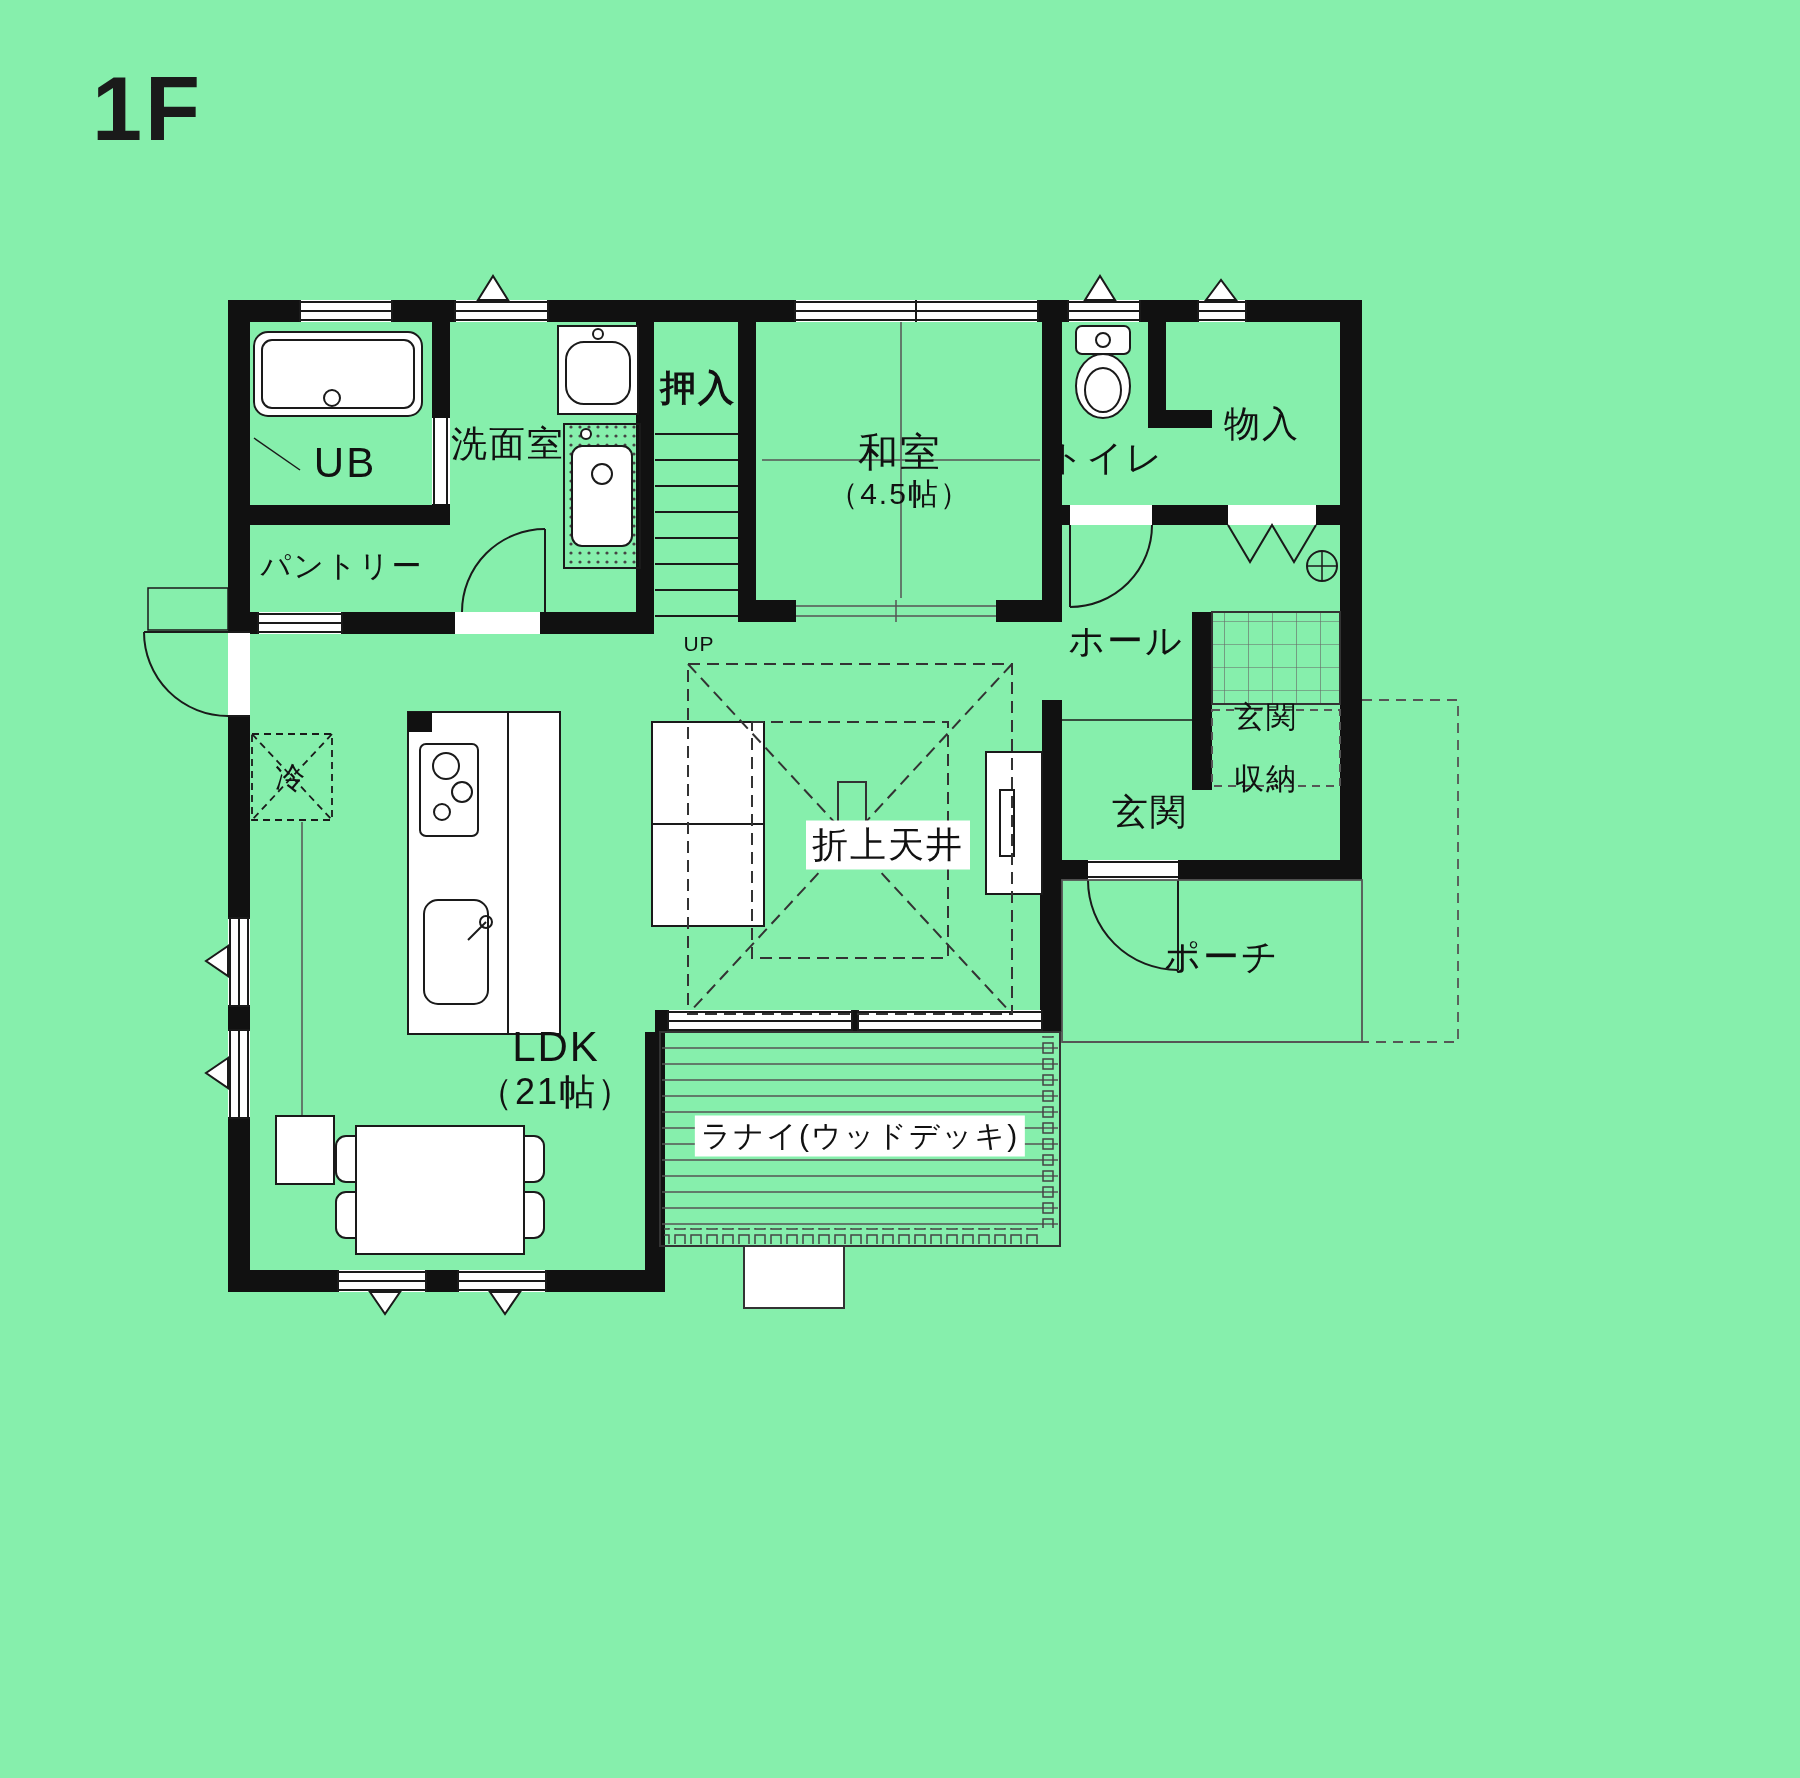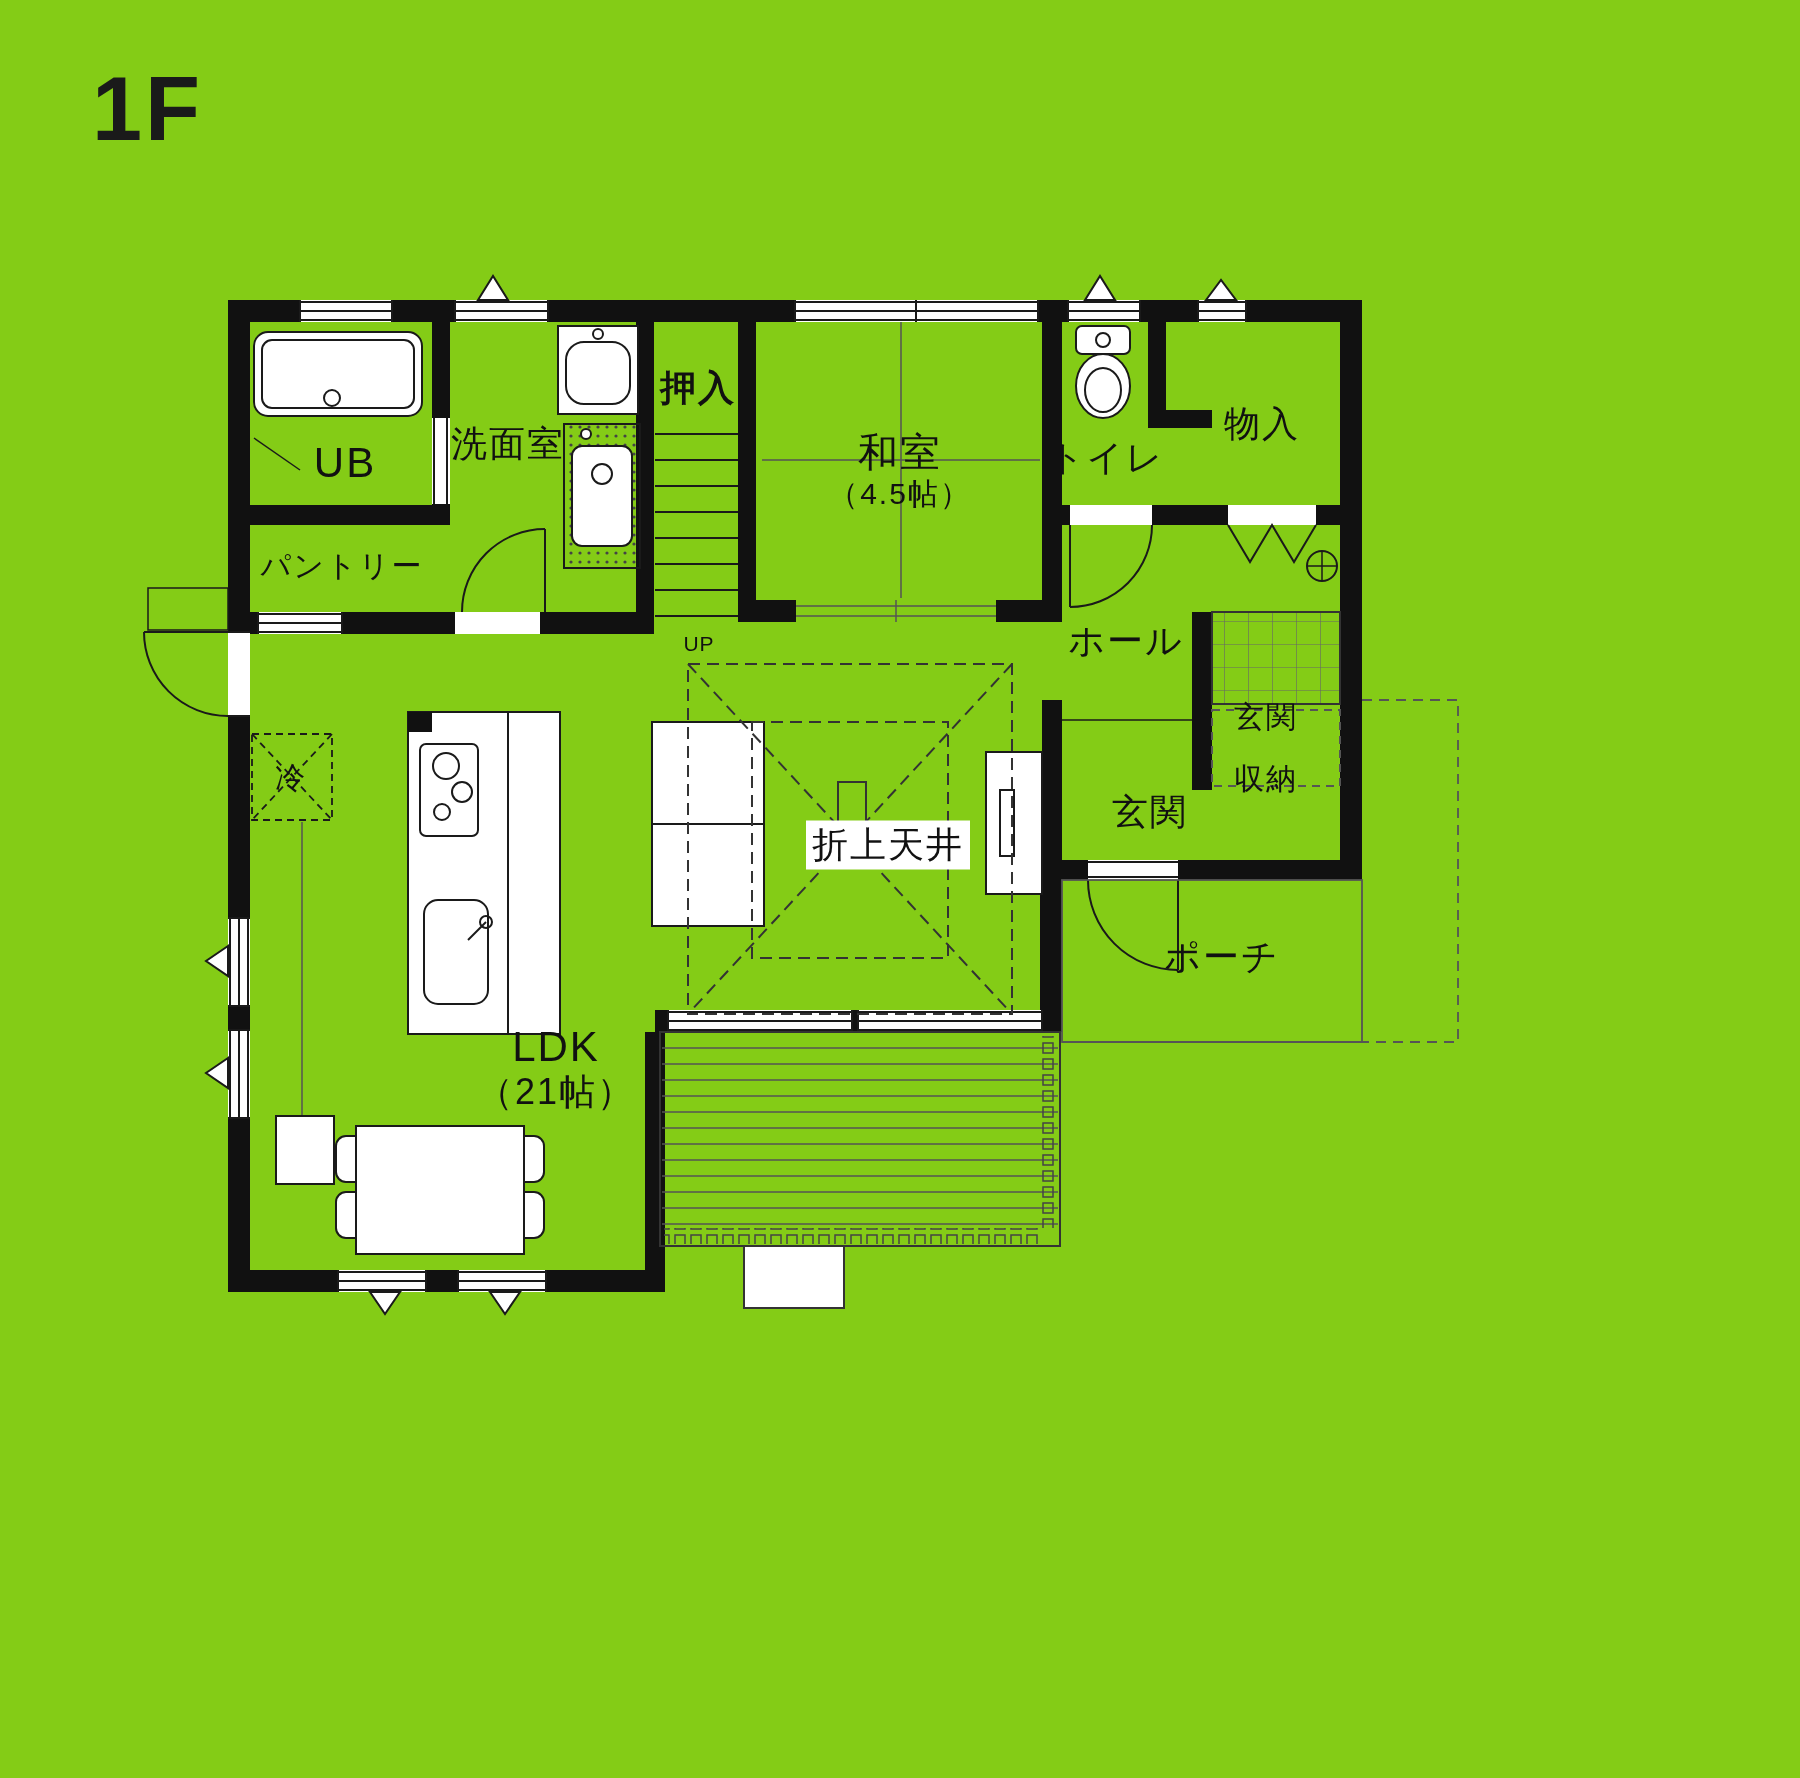--- a/index.html
+++ b/index.html
@@ -1,17 +1,17 @@
 <!DOCTYPE html>
 <html><head>
 <meta charset="utf-8">
 <style>
   html,body { margin:0; padding:0; background:#ffffff; }
   .canvas {
-    position:relative; width:1800px; height:1778px; background:#84cc16;
+    position:relative; width:1800px; height:1778px; background:#86efac;
     font-family:"Liberation Sans","DejaVu Sans",sans-serif; color:#111;
     overflow:hidden;
   }
   .floor-label {
     position:absolute; left:92px; top:58px;
     font-size:90px; font-weight:600; letter-spacing:3px; color:#1a1a1a;
   }
   .plan { position:absolute; left:0; top:0; width:1800px; height:1778px; }
   .lbl {
     position:absolute; transform:translate(-50%,-50%);
@@ -335,16 +335,17 @@
   <span class="lbl" style="left:1262px; top:424px;">物入</span>
   <span class="lbl med" style="left:342px; top:566px;">パントリー</span>
   <span class="lbl" style="left:1126px; top:641px;">ホール</span>
   <span class="lbl med" style="left:1266px; top:717px;">玄関</span>
   <span class="lbl med" style="left:1266px; top:762px;margin-top:17px;">収納</span>
   <span class="lbl" style="left:1150px; top:812px;">玄関</span>
   <span class="lbl masked" style="left:888px; top:845px;">折上天井</span>
   <span class="lbl" style="left:1222px; top:957px;">ポーチ</span>
   <span class="lbl big" style="left:556px; top:1047px;">LDK</span>
   <span class="lbl" style="left:556px; top:1092px;">（21帖）</span>
+  <span class="lbl small masked" style="left:860px; top:1136px;">ラナイ(ウッドデッキ)</span>
   <span class="lbl tiny" style="left:699px; top:644px;">UP</span>
   <span class="lbl small" style="left:291px; top:778px;">冷</span>
 
 </div>
 
 </body></html>

